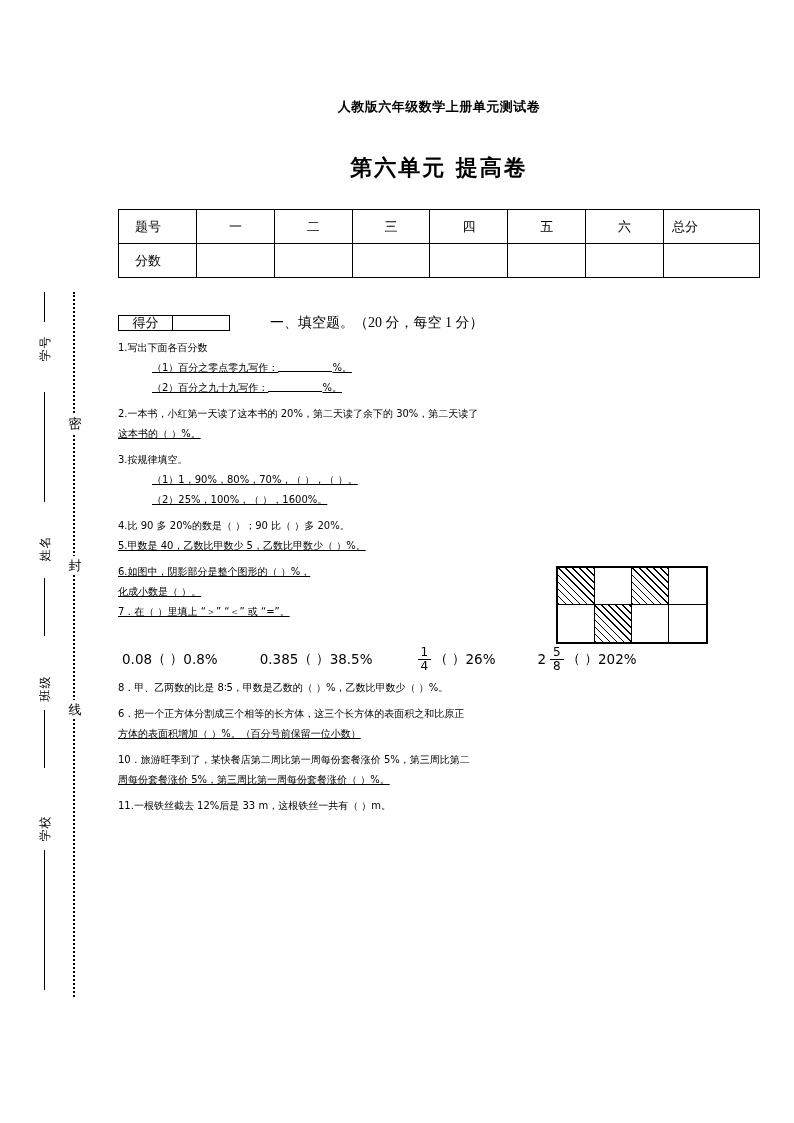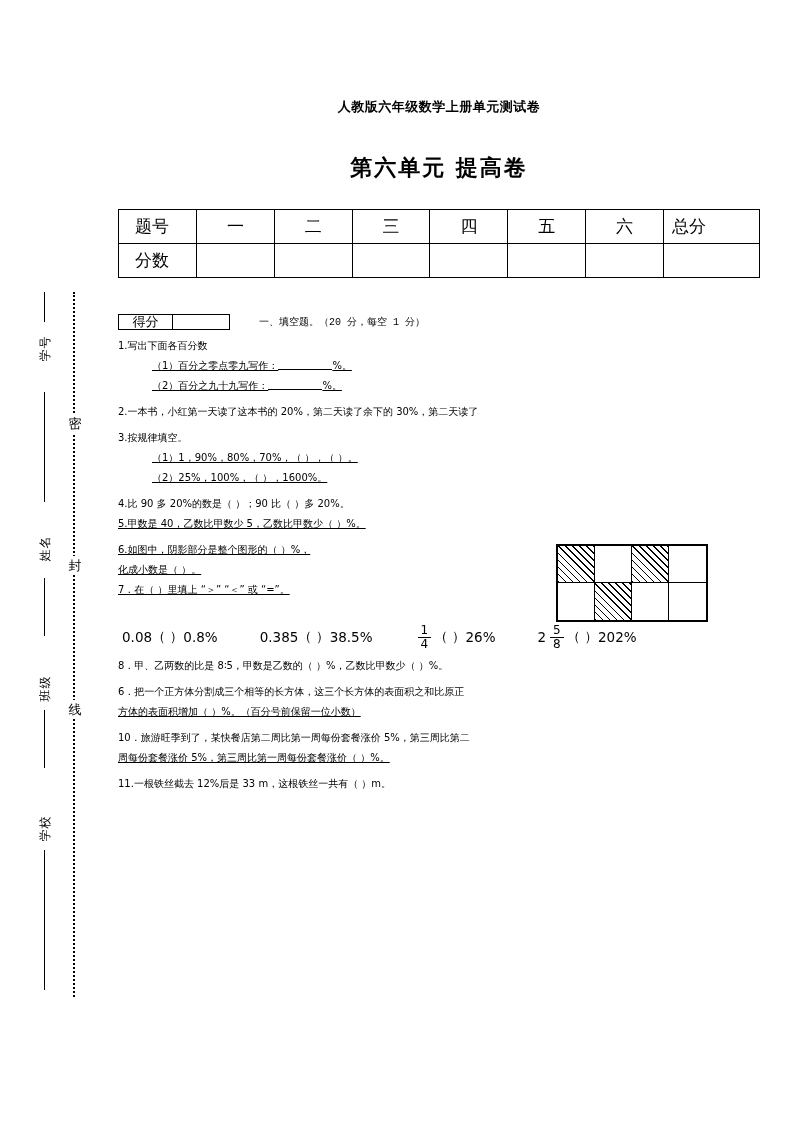--- a/index.html
+++ b/index.html
@@ -98,21 +98,21 @@
   
   table.score-table {
     margin-top: 26px;
     width: 100%;
     border-collapse: collapse;
     table-layout: fixed;
   }
   table.score-table td {
     border: 1px solid #000;
     height: 34px;
-    font-size: 17px;
+    font-size: 13px;
     font-family: Liberation Mono, monospace;
     text-align: center;
     vertical-align: middle;
   }
   table.score-table td.head-cell { width: 78px; text-align: center; }
   table.score-table td.total-cell { width: 96px; text-align: left; padding-left: 8px; }
   table.score-table td.col-cell { text-align: center; }
   table.score-table td.head-label { text-align: left; padding-left: 16px; }
 
   
@@ -128,23 +128,23 @@
   }
   .defen-label {
     width: 54px;
     border-right: 1px solid #000;
     font-size: 13px;
     font-family: "DejaVu Sans", sans-serif;
     display: flex; align-items: center; justify-content: center;
   }
   .defen-blank { width: 56px; }
   .section-title {
-    margin-left: 29px;
-    font-size: 10px;
-    font-family: Liberation Mono, monospace;
+    margin-left: 40px;
+    font-size: 14px;
+    font-family: Liberation Serif, serif;
   }
 
   
   .q {
     font-size: 10px;
     font-family: "DejaVu Sans", sans-serif;
     line-height: 2.0;
     margin-top: 6px;
   }
   .q.sub { padding-left: 34px; }
@@ -269,20 +269,21 @@
 
   <div class="q sub tight">
     <span>（1）百分之零点零九写作：</span><span class="blank-line"></span><span>%。</span>
   </div>
 
   <div class="q sub tight">
     <span>（2）百分之九十九写作：</span><span class="blank-line"></span><span>%。</span>
   </div>
 
   <div class="q">2.一本书，小红第一天读了这本书的 20%，第二天读了余下的 30%，第二天读了</div>
+  <div class="q tight">这本书的（    ）%。</div>
 
   <div class="q">3.按规律填空。</div>
   <div class="q sub tight">（1）1，90%，80%，70%，（    ），（     ）。</div>
   <div class="q sub tight">（2）25%，100%，（     ），1600%。</div>
 
   <div class="q">4.比 90 多 20%的数是（     ）；90 比（    ）多 20%。</div>
   <div class="q tight">5.甲数是 40，乙数比甲数少 5，乙数比甲数少（    ）%。</div>
 
   <div class="q6-wrap">
     <div class="q tight q6-text">6.如图中，阴影部分是整个图形的（    ）%，</div>

